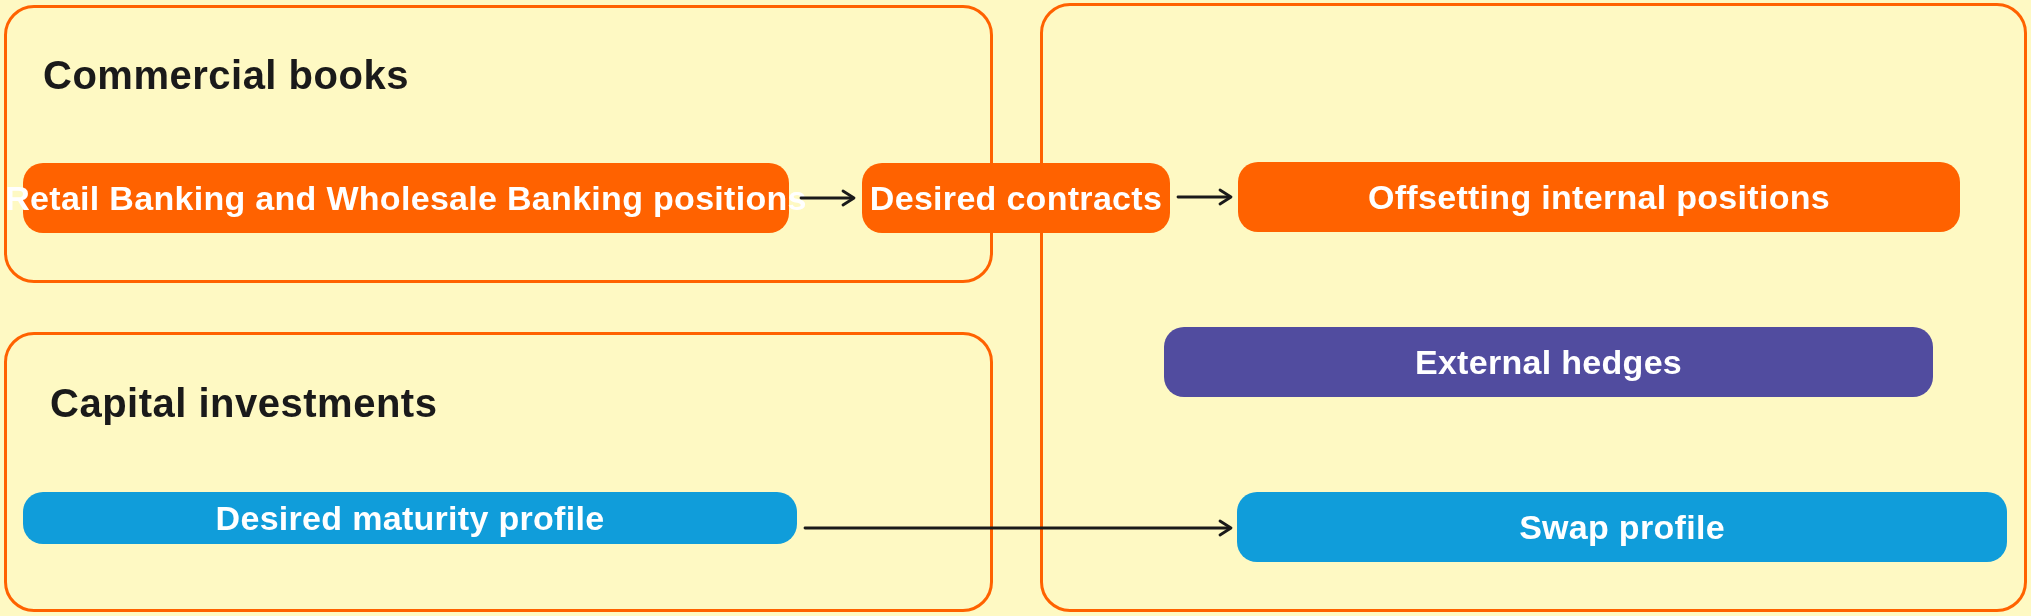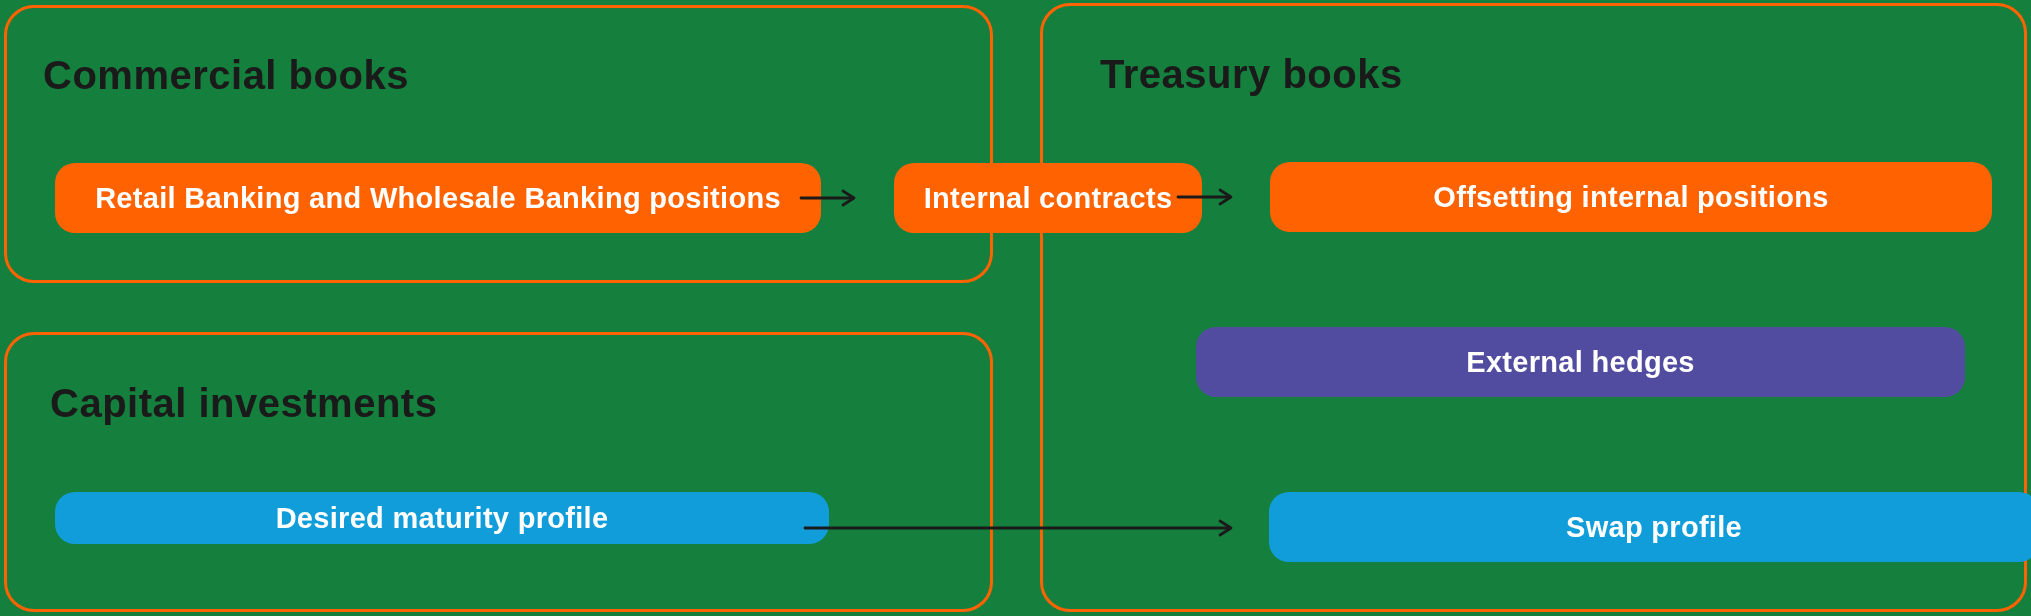--- a/index.html
+++ b/index.html
@@ -5,21 +5,21 @@
   html, body {
     margin: 0;
     padding: 0;
     background: #ffffff;
     font-family: "Liberation Sans", sans-serif;
   }
   .canvas {
     position: relative;
     width: 2031px;
     height: 616px;
-    background: #15803d;
+    background: #fef9c3;
     overflow: hidden;
   }
   .group-box {
     position: absolute;
     border: 3px solid #ff6200;
     border-radius: 30px;
     background: transparent;
     box-sizing: border-box;
   }
   .group-title {
@@ -32,26 +32,25 @@
     letter-spacing: 0.5px;
   }
   .pill {
     position: absolute;
     height: 70px;
     border-radius: 20px;
     display: flex;
     align-items: center;
     justify-content: center;
     color: #ffffff;
-    font-size: 29px;
+    font-size: 34px;
     font-weight: bold;
     white-space: nowrap;
     box-sizing: border-box;
     letter-spacing: 0.3px;
-    margin-left: 32px;
   }
   .arrow {
     position: absolute;
     height: 22px;
   }
   .arrow svg {
     display: block;
     width: 100%;
     height: 100%;
   }
@@ -71,25 +70,24 @@
   <div class="group-box" style="left: 4px; top: 5px; width: 989px; height: 278px; border-color: rgb(255, 98, 0);"></div>
 
   <div class="group-box" style="left: 4px; top: 332px; width: 989px; height: 280px; border-color: rgb(255, 98, 0);"></div>
 
   <div class="group-box" style="left: 1040px; top: 3px; width: 987px; height: 609px; border-color: rgb(255, 98, 0);"></div>
 
   <div class="group-title" style="left: 43px; top: 53px; color: rgb(26, 26, 26);">Commercial books</div>
 
   <div class="group-title" style="left: 50px; top: 381px; color: rgb(26, 26, 26);">Capital investments</div>
 
-  <div class="group-title" style="left: 1100px; top: 52px; color: rgb(26, 26, 26);">Treasury books</div>
 
   <div class="pill" style="left: 23px; top: 163px; width: 766px; background-color: rgb(255, 98, 0);">Retail Banking and Wholesale Banking positions</div>
 
-  <div class="pill" style="left: 862px; top: 163px; width: 308px; background-color: rgb(255, 98, 0);">Internal contracts</div>
+  <div class="pill" style="left: 862px; top: 163px; width: 308px; background-color: rgb(255, 98, 0);">Desired contracts</div>
 
   <div class="pill" style="left: 1238px; top: 162px; width: 722px; background-color: rgb(255, 98, 0);">Offsetting internal positions</div>
 
   <div class="pill" style="left: 1164px; top: 327px; width: 769px; background-color: rgb(81, 76, 159);">External hedges</div>
 
   <div class="pill" style="left: 23px; top: 492px; width: 774px; height: 52px; background-color: rgb(16, 157, 218);">Desired maturity profile</div>
 
   <div class="pill" style="left: 1237px; top: 492px; width: 770px; background-color: rgb(16, 157, 218);">Swap profile</div>
 
   <div class="arrow" style="left: 799px; top: 187px; width: 58px; color: rgb(26, 26, 26);">

